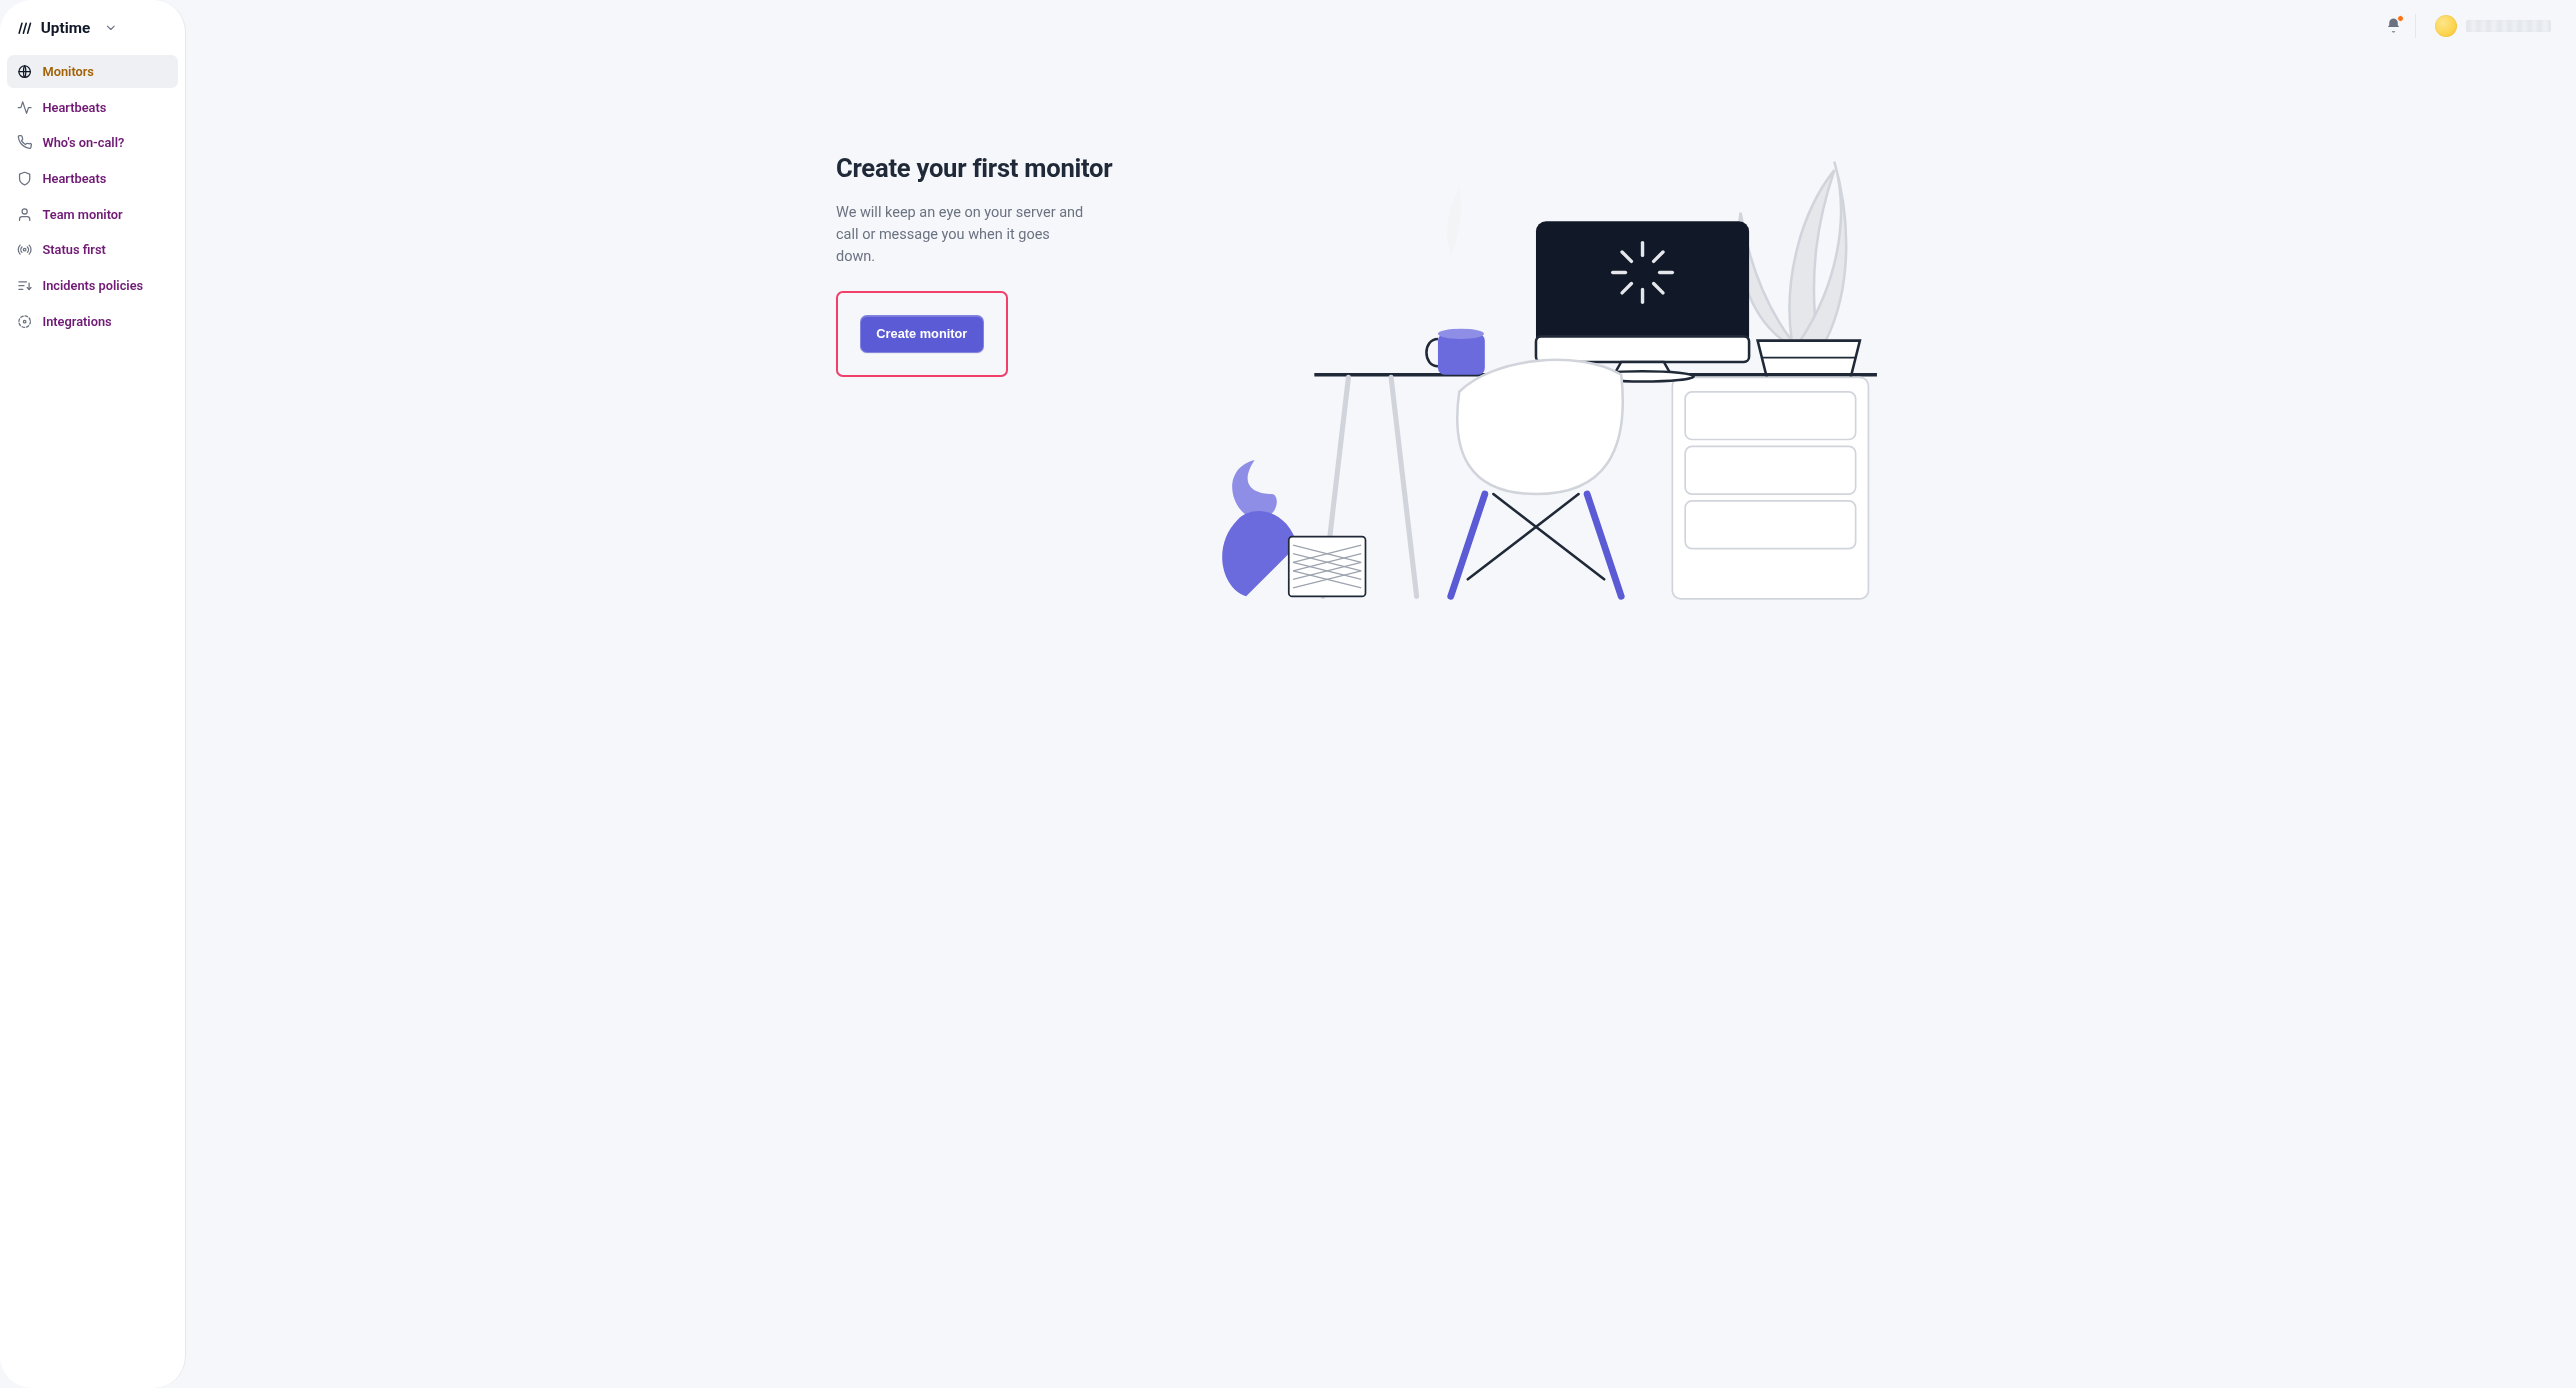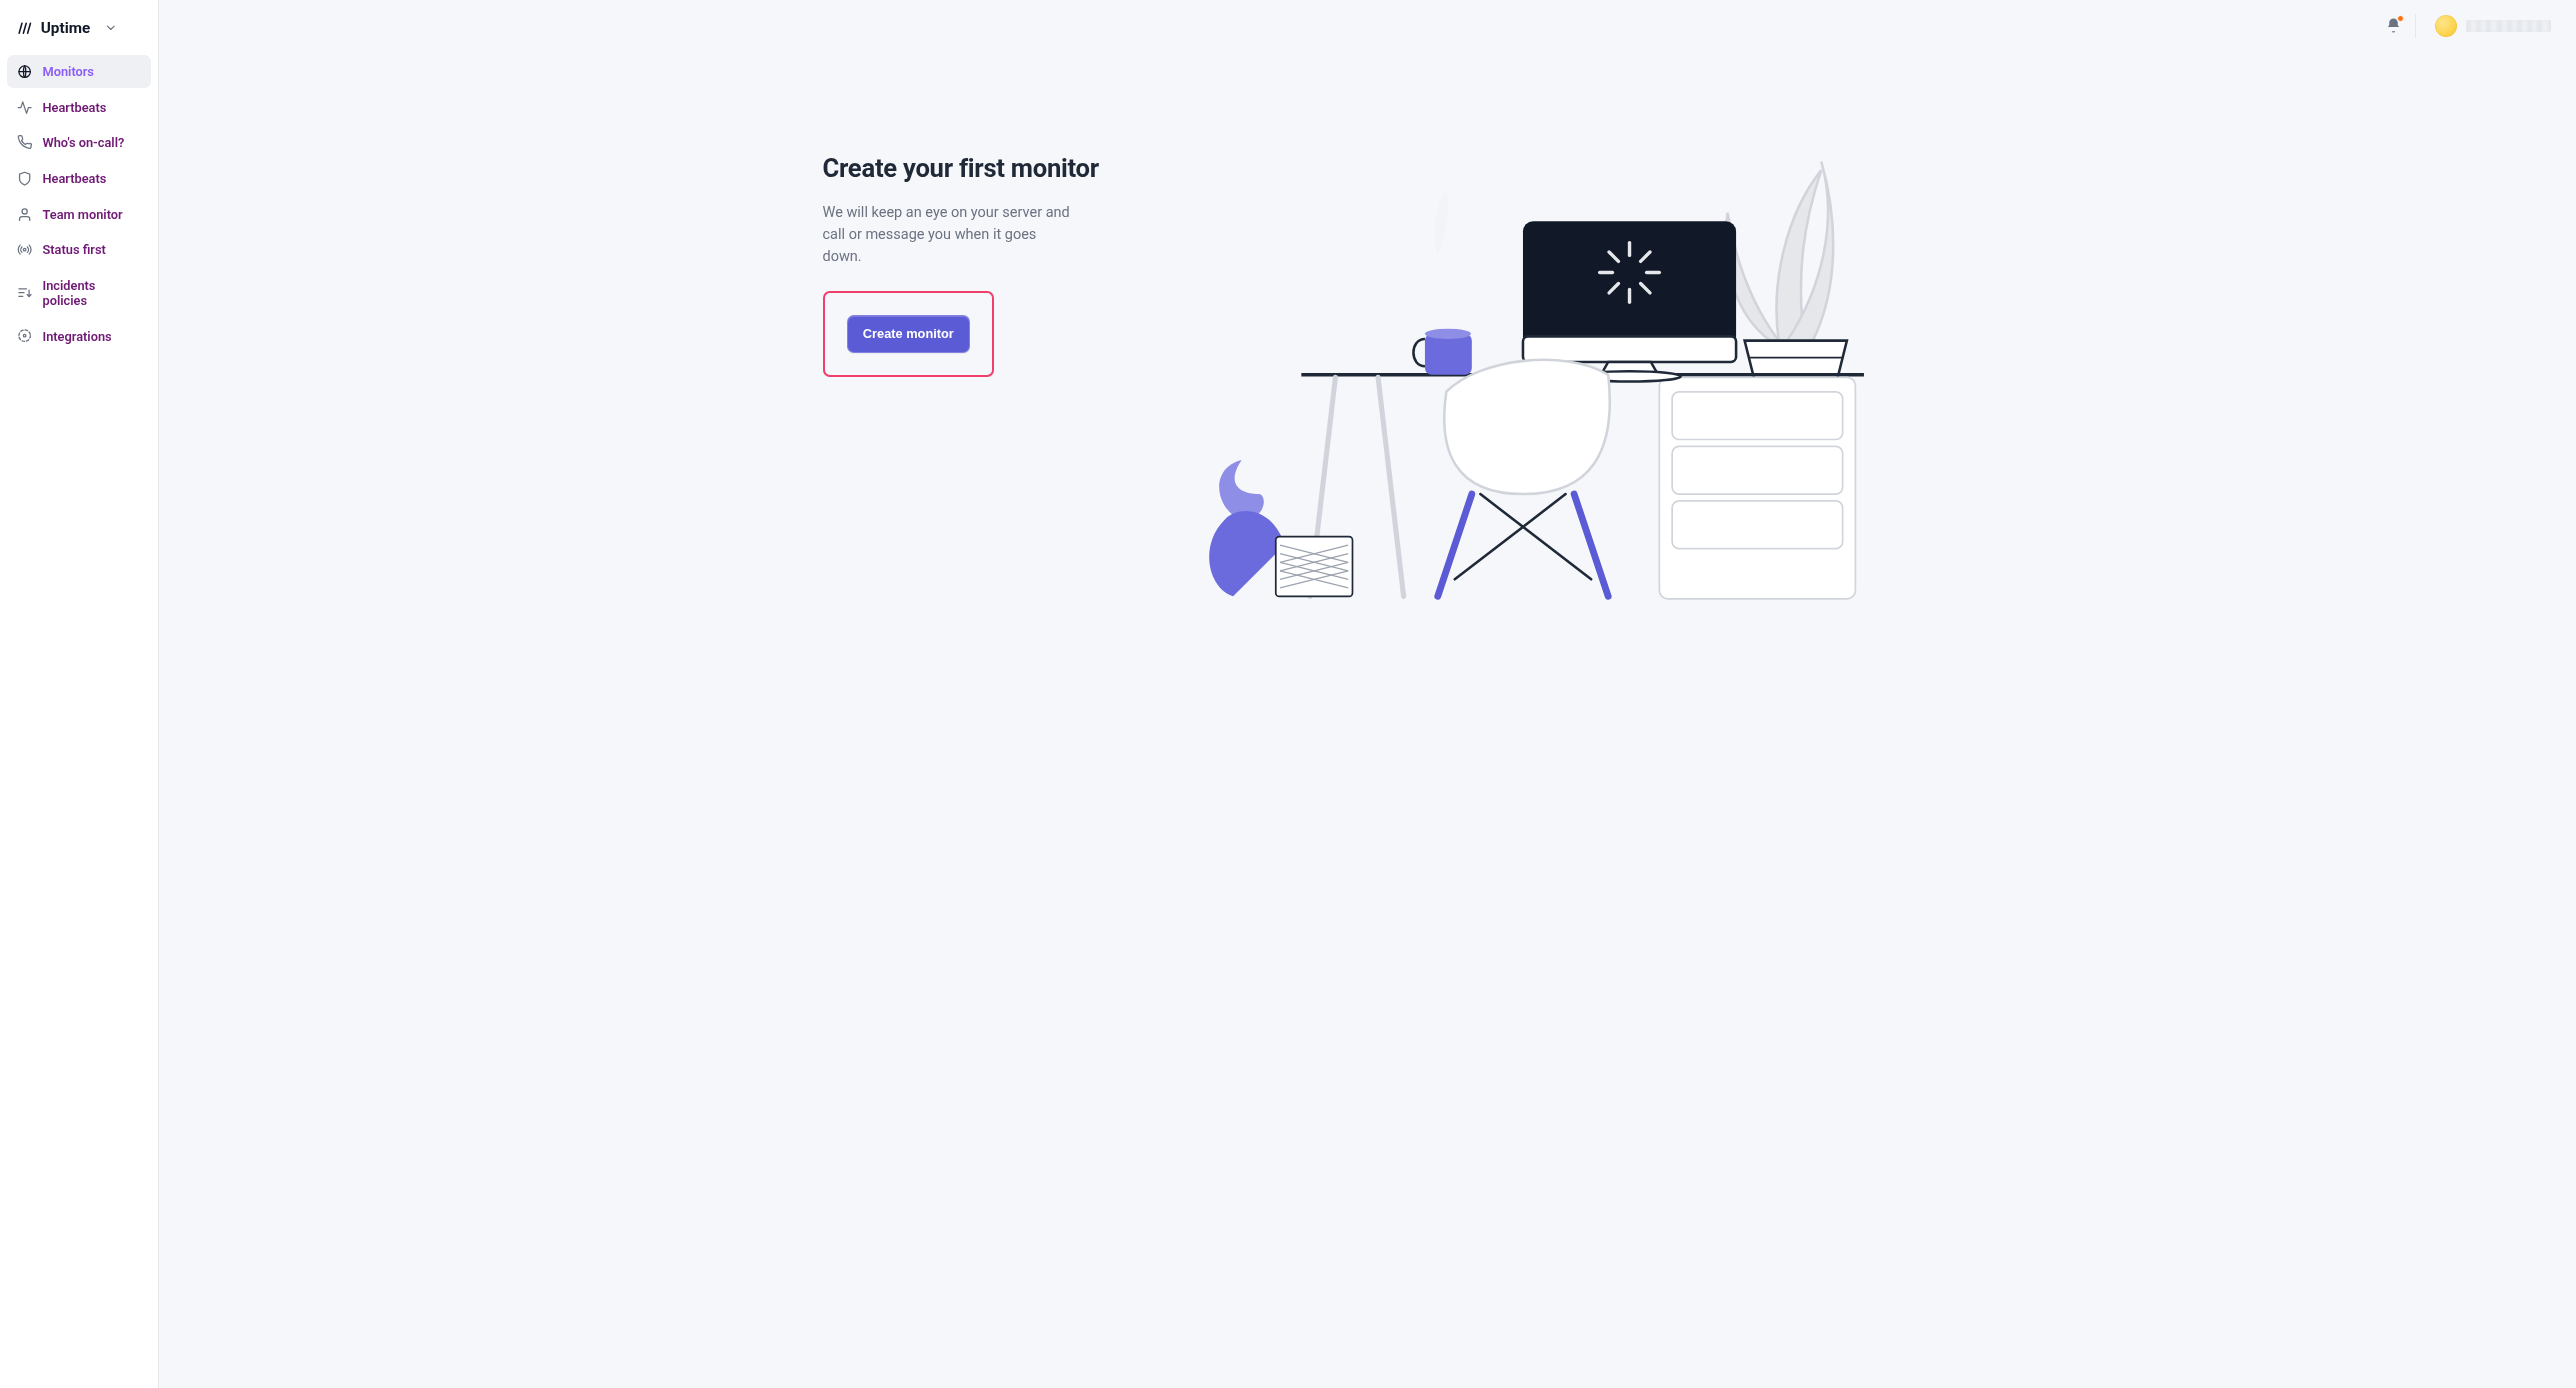--- a/index.html
+++ b/index.html
@@ -10,27 +10,28 @@
       color: #1f2937;
       overflow: hidden;
     }
     .app {
       display: flex;
       width: 100%;
       height: 100vh;
     }
     
     .sidebar {
-      width: 159px;
+      width: 186px;
       background: #ffffff;
       border-right: 0.9px solid #e5e7eb;
       display: flex;
       flex-direction: column;
       padding: 10.2px 6.8px;
       flex-shrink: 0;
+      border-radius: 32px;
     }
     .brand {
       display: flex;
       align-items: center;
       gap: 6.8px;
       padding: 8.5px 10.2px 15.3px 10.2px;
       cursor: pointer;
     }
     .brand .logo {
       display: inline-flex;
@@ -66,21 +67,21 @@
       width: 15.3px;
       height: 15.3px;
       display: inline-flex;
       align-items: center;
       justify-content: center;
       color: #6b7280;
       flex-shrink: 0;
     }
     .nav-item.active {
       background: #eef0f4;
-      color: #8b5cf6;
+      color: #a16207;
     }
     .nav-item.active .icon { color: #111827; }
 
     
     .main {
       flex: 1;
       display: flex;
       flex-direction: column;
       min-width: 0;
     }

